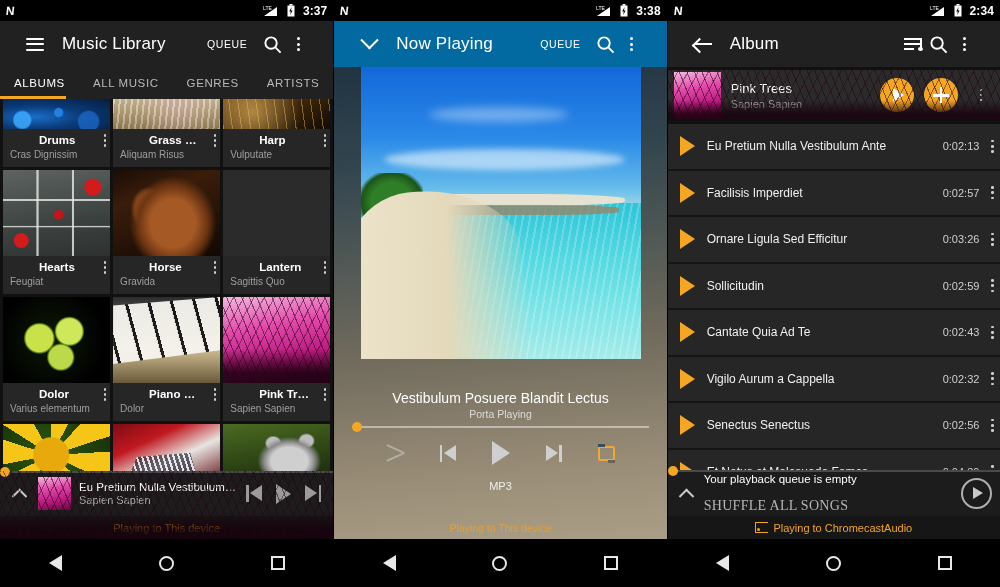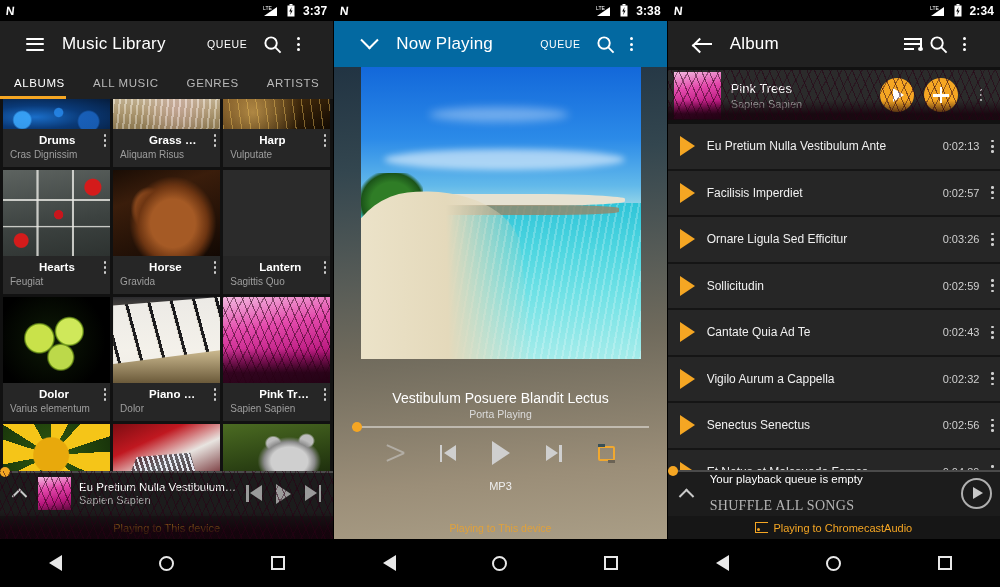--- a/index.html
+++ b/index.html
@@ -213,21 +213,21 @@
   .fab .tri{ width:0;height:0;border-left:11px solid #fff;border-top:7px solid transparent;border-bottom:7px solid transparent; margin-left:3px; }
   .fab .plus{ position:relative; width:16px; height:16px; }
   .fab .plus:before{ content:""; position:absolute; left:0; top:7px; width:16px; height:2.5px; background:#fff; }
   .fab .plus:after{ content:""; position:absolute; top:0; left:7px; height:16px; width:2.5px; background:#fff; }
 
   .tracklist{ position:absolute; left:0; right:0; top:124px; bottom:0; }
   .track{ height:46.5px; background:#262626; border-bottom:2px solid #151515; display:flex; align-items:center; padding:0 6px; gap:12px; }
   .track .tri{ width:0;height:0;border-left:15px solid #f5a623;border-top:10px solid transparent;border-bottom:10px solid transparent; margin-left:6px; flex:none; }
   .track .tname{ flex:1; min-width:0; font-size:12px; color:#f0f0f0; white-space:nowrap; overflow:hidden; text-overflow:ellipsis; }
   .track .tdur{ font-size:11px; color:#cfcfcf; margin-right:0; }
-  .queue-bar{ position:absolute; left:0; right:0; bottom:71px; height:46px; background:#1c1c1c; display:flex; align-items:center; padding:0 8px; gap:12px; z-index:26; }
+  .queue-bar{ position:absolute; left:0; right:0; bottom:71px; height:46px; background:#1c1c1c; display:flex; align-items:center; padding:0 8px; gap:6px; z-index:26; }
   .queue-bar .qprog{ position:absolute; top:0; left:0; right:0; height:2px; background:#4a4a4a; }
   .queue-bar .qprog i{ position:absolute; left:0; top:-4px; width:10px; height:10px; border-radius:50%; background:#f5a623; }
   .q-text{ flex:1; min-width:0; }
   .q-title{ font-size:11.5px; color:#fff; }
   .q-sub{ font-size:14px; color:#b5b5b5; letter-spacing:.3px; margin-top:13px;font-family:Liberation Serif, serif; }
   .q-play{ width:31px; height:31px; border-radius:50%; border:2px solid #b0b0b0; display:flex; align-items:center; justify-content:center; flex:none; }
   .q-play .tri{ width:0;height:0;border-left:10px solid #c8c8c8;border-top:6.5px solid transparent;border-bottom:6.5px solid transparent; margin-left:3px; }
   .cast-bar3{ position:absolute; left:0; right:0; bottom:48px; height:23px; background:#161616; display:flex; align-items:center; justify-content:center; font-size:11px; color:#f5a623; gap:5px; z-index:26; }
   .cast-ico{ position:relative; width:13px; height:11px; border:1.6px solid #f5a623; border-right:none; }
   .cast-ico:after{ content:""; position:absolute; left:1px; bottom:1px; width:3px; height:3px; background:#f5a623; border-radius:50%; }

